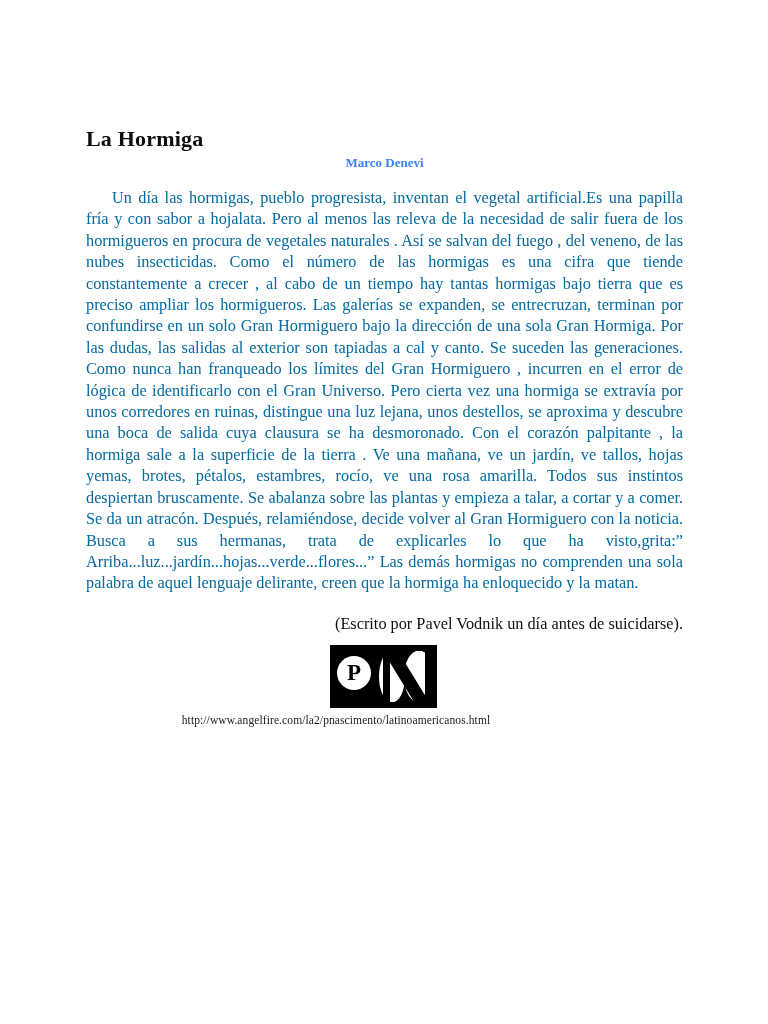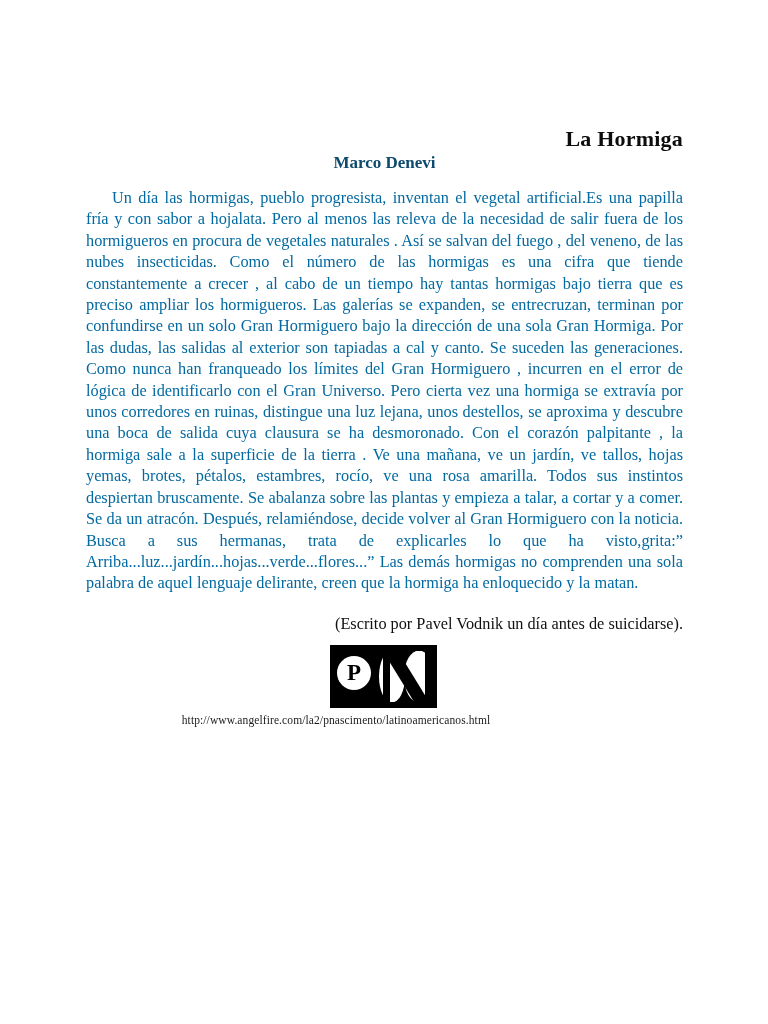--- a/index.html
+++ b/index.html
@@ -23,37 +23,37 @@
   }
   .content {
     position: absolute;
     left: 86px;
     top: 0;
     width: 597px;
   }
   .doc-title {
     margin: 0;
     padding: 0;
-    text-align: right;
+    text-align: left;
     font-size: 22px;
     font-weight: bold;
     letter-spacing: 0.2px;
     line-height: 26px;
     padding-top: 126px;
     color: #0d0d0d;
   }
   .doc-author {
     margin: 0;
     padding: 0;
     text-align: center;
-    font-size: 17px;
+    font-size: 13px;
     font-weight: bold;
     line-height: 16px;
     padding-top: 3px;
-    color: #0c4a6e;
+    color: #3b82f6;
   }
   .body-paragraph {
     margin: 0;
     padding: 0;
     padding-top: 16px;
     font-size: 16.3px;
     line-height: 21.4px;
     text-align: justify;
     text-justify: inter-word;
     text-indent: 26px;

